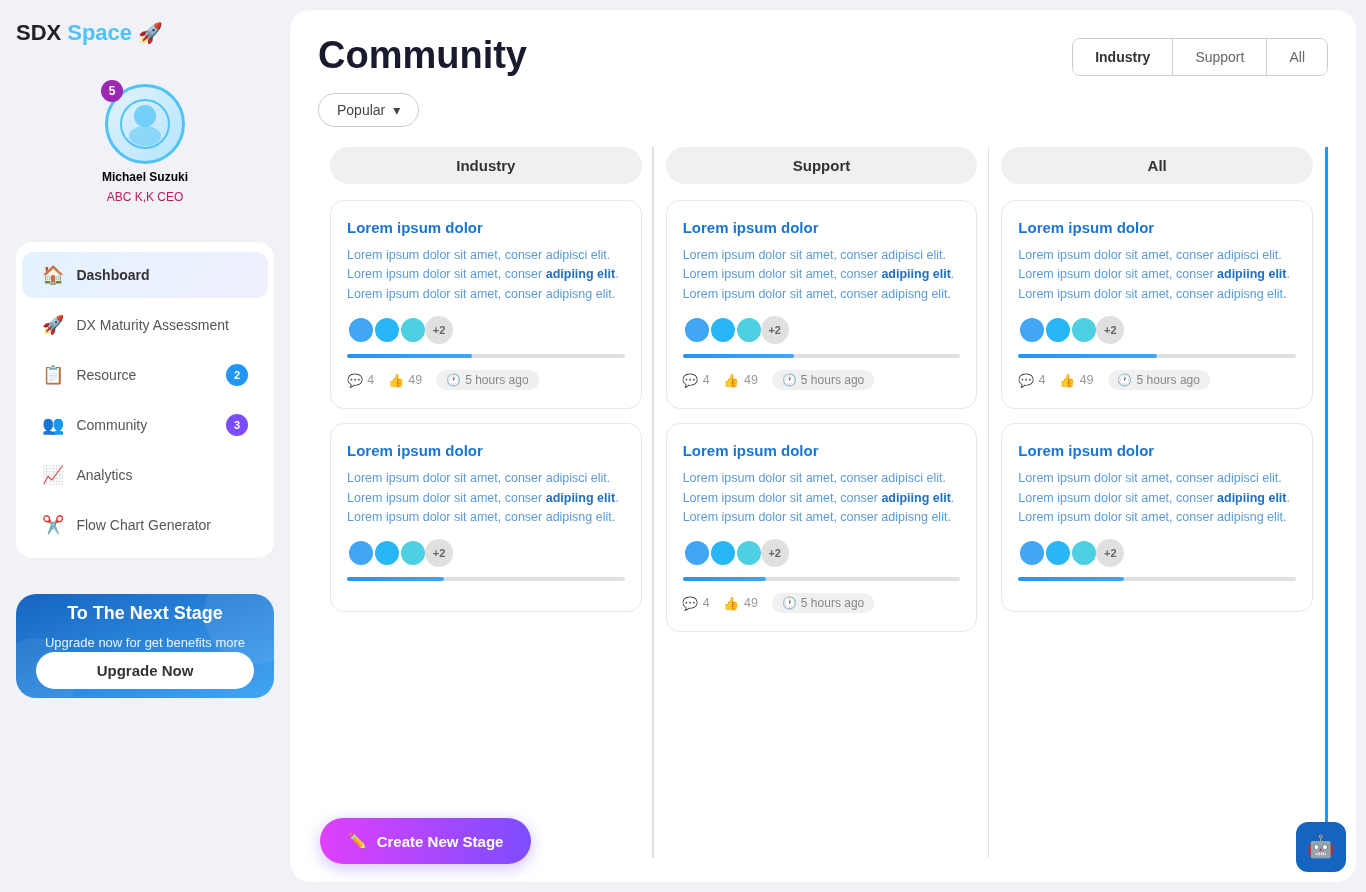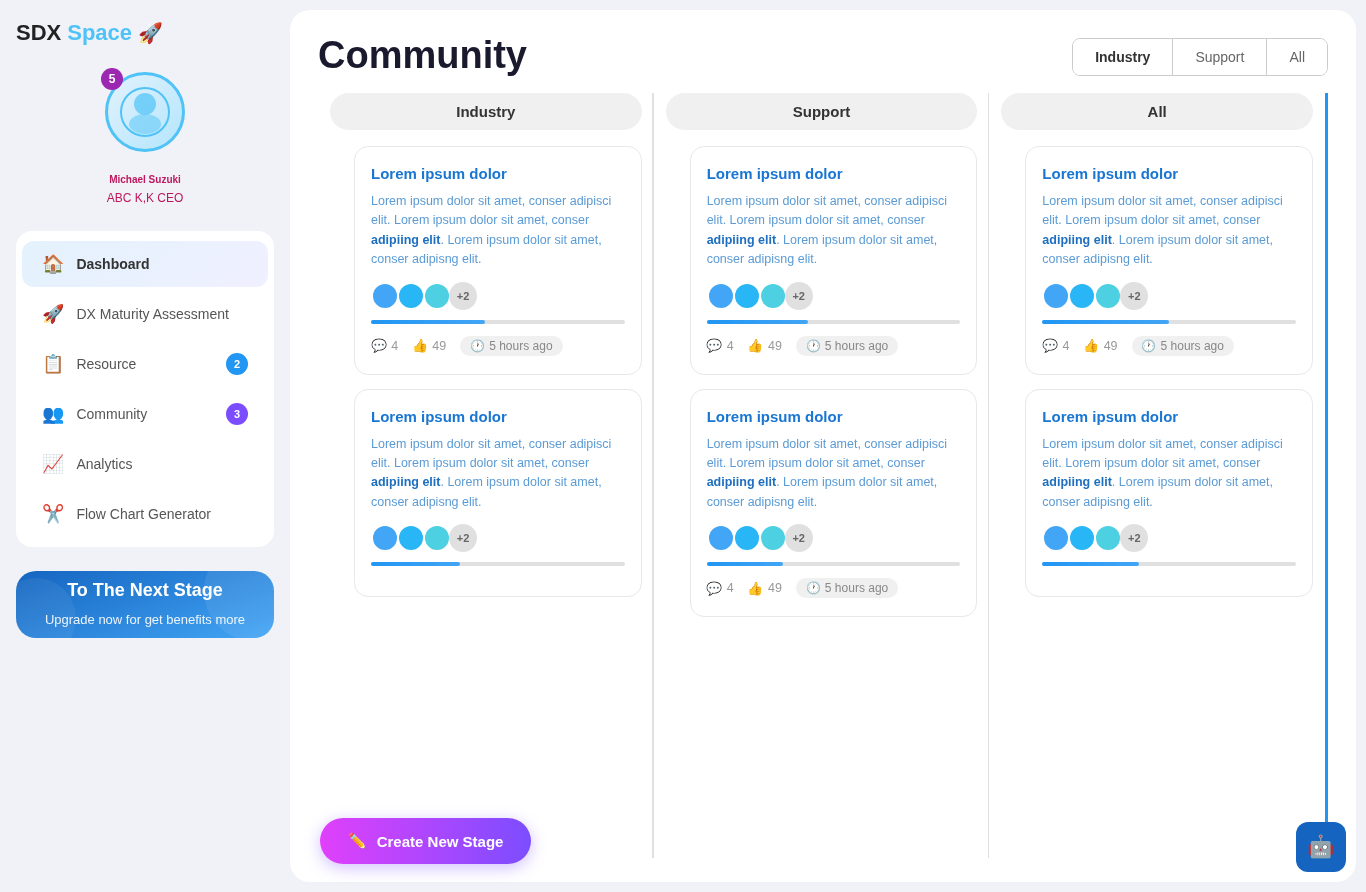--- a/index.html
+++ b/index.html
@@ -11,21 +11,21 @@
     }
 
     
     .sidebar {
       width: 290px;
       min-width: 290px;
       background: #f0f2f7;
       padding: 20px 16px;
       display: flex;
       flex-direction: column;
-      gap: 16px;
+      gap: 28px;
     }
 
     .sidebar-logo {
       font-size: 22px;
       font-weight: 700;
       color: #222;
       display: flex;
       align-items: center;
       gap: 6px;
       margin-bottom: 10px;
@@ -72,24 +72,24 @@
       width: 22px;
       height: 22px;
       font-size: 12px;
       font-weight: bold;
       display: flex;
       align-items: center;
       justify-content: center;
     }
 
     .profile-name {
-      font-size: 10px;
+      font-size: 12px;
       font-weight: 600;
-      color: #be185d;
-      margin-top: 16px;
+      color: #000000;
+      margin-top: 0;
     }
     .profile-title {
       font-size: 12px;
       color: #be185d;
     }
 
     
     .sidebar-nav {
       background: white;
       border-radius: 16px;
@@ -314,21 +314,20 @@
       margin-bottom: 16px;
     }
 
     
     .post-card {
       border: 1.5px solid #e8e8e8;
       border-radius: 14px;
       padding: 18px 16px;
       margin-bottom: 14px;
       background: white;
-      margin-left: 24px;
     }
     .post-title {
       font-size: 15px;
       font-weight: 700;
       color: #1976d2;
       margin-bottom: 10px;
     }
     .post-body {
       font-size: 12.5px;
       color: #5b9bd5;
@@ -504,36 +503,43 @@
     </div>
     <div class="nav-item">
       <span class="nav-icon">✂️</span>
       <span>Flow Chart Generator</span>
     </div>
   </div>
 
   <div class="upgrade-card">
     <div class="upgrade-title">To The Next Stage</div>
     <div class="upgrade-desc">Upgrade now for get benefits more</div>
+    <button class="upgrade-btn">Upgrade Now</button>
   </div>
 </div>
 
 <div class="main-content">
 
   <div class="page-header">
     <div class="page-title">Community</div>
     <div class="header-right">
       <div class="tab-group">
         <button class="tab-btn active">Industry</button>
         <button class="tab-btn">Support</button>
         <button class="tab-btn">All</button>
       </div>
     </div>
   </div>
 
+  <div class="filter-row">
+    <div class="filter-dropdown">
+      <span>Popular</span>
+      <span>▾</span>
+    </div>
+  </div>
 
   <div class="columns-wrapper">
 
     <div class="column">
       <div class="column-header">Industry</div>
 
       <div class="post-card">
         <div class="post-title">Lorem ipsum dolor</div>
         <div class="post-body">Lorem ipsum dolor sit amet, conser adipisci elit. Lorem ipsum dolor sit amet, conser <strong>adipiing elit</strong>. Lorem ipsum dolor sit amet, conser adipisng elit.</div>
         <div class="avatar-group">

